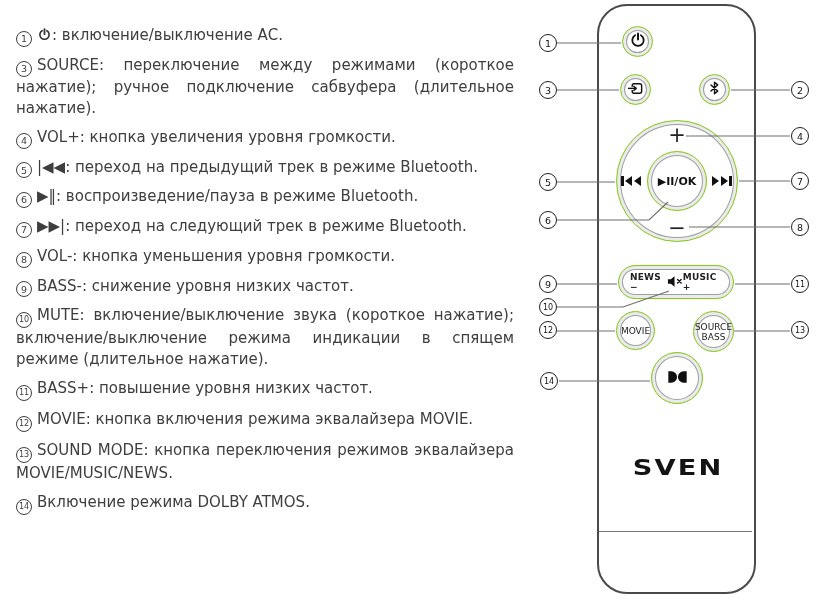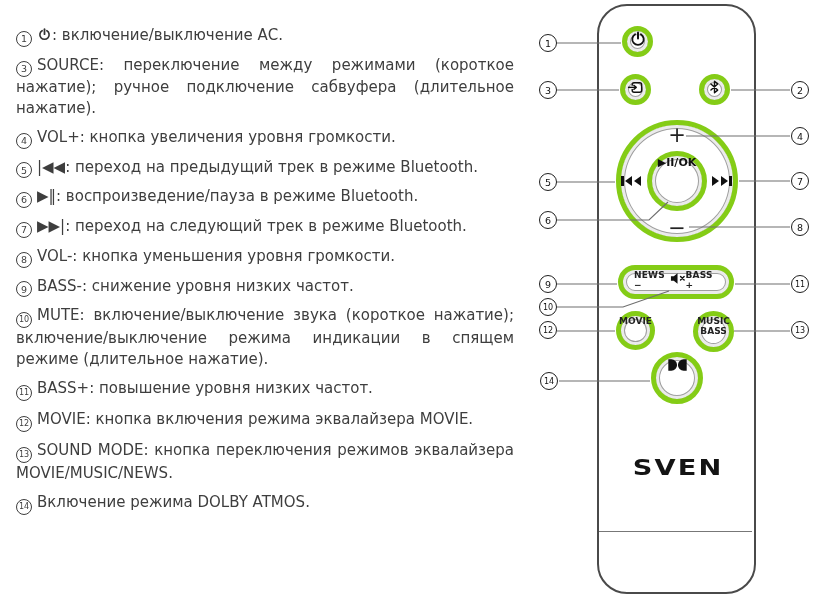--- a/index.html
+++ b/index.html
@@ -13,23 +13,23 @@
          width:14px; height:14px; border:1px solid #3e3e3e; border-radius:50%;
          font-size:9.5px; line-height:1; vertical-align:-2px; margin-right:5px;
          flex:none; }
   .inline-icon { display:inline-block; vertical-align:-1px; margin:0 1px; }
 
   
   .remote-body { position:absolute; left:597px; top:4px; width:155px; height:586px;
                  border:2px solid #4a4a4a; border-radius:30px; background:#fff; }
   .divider { position:absolute; left:599px; top:531px; width:153px; height:1px; background:#777; }
 
-  .rbtn { position:absolute; background:#fff; border:5px solid #84cc16; border-radius:50%;
+  .rbtn { position:absolute; background:#fff; border:1px solid #84cc16; border-radius:50%;
           box-shadow: inset 0 0 0 3px #ebebeb, inset 0 0 0 4px #9f9f9f;
-          display:flex; align-items:flex-start; justify-content:center; box-sizing:border-box; }
+          display:flex; align-items:center; justify-content:center; box-sizing:border-box; }
   .pill { border-radius:17px !important; }
 
   #btn-power  { left:622px; top:26px;  width:31px; height:31px; }
   #btn-source { left:620px; top:74px;  width:31px; height:31px; }
   #btn-bt     { left:699px; top:74px;  width:31px; height:31px; }
   #navpad     { left:616px; top:120px; width:122px; height:122px; }
   #nav-center { left:647px; top:151px; width:60px;  height:60px; }
   #bass-pill  { left:618px; top:265px; width:116px; height:34px;
                 justify-content:space-between; padding:0 11px; }
   #btn-movie  { left:616px; top:311px; width:39px; height:39px; }
@@ -43,21 +43,21 @@
 
   .trackbtn { position:absolute; display:flex; align-items:center; gap:1.5px; height:12px; }
   #nav-prev { left:621px; top:175px; }
   #nav-next { left:712px; top:175px; }
   .tri-l { width:0; height:0; border-top:5px solid transparent; border-bottom:5px solid transparent; border-right:7px solid #111; }
   .tri-r { width:0; height:0; border-top:5px solid transparent; border-bottom:5px solid transparent; border-left:7px solid #111; }
   .pbar  { width:2.5px; height:10px; background:#111; }
 
   #nav-ok { font-size:11px; font-weight:bold; color:#111; letter-spacing:0; }
   .pill-label { font-size:9px; font-weight:bold; color:#222; letter-spacing:0.2px; }
-  .btn-label  { font-size:9px; font-weight:bold; color:#222; text-align:center; line-height:10px; }
+  .btn-label  { font-size:9px; font-weight:normal; color:#222; text-align:center; line-height:10px; }
 
   .brand { position:absolute; left:629px; top:456px; width:98px; text-align:center;
            font-size:26px; font-weight:bold; letter-spacing:2px; color:#141414;
            transform:scale(1.05,0.8); transform-origin:center top; }
 
   
   .callout { position:absolute; width:16px; height:16px; border:1.5px solid #1f1f1f;
              border-radius:50%; background:#fff; display:flex; align-items:center;
              justify-content:center; font-size:9.5px; color:#111; z-index:5; }
   #lines { position:absolute; left:0; top:0; z-index:4; pointer-events:none; }
@@ -154,29 +154,29 @@
   </div>
 
   <div class="rbtn pill" id="bass-pill">
     <span class="pill-label">NEWS −</span>
     <span class="icon">
       <svg width="16" height="13" viewBox="0 0 17 13">
         <path d="M1 4.2 H4 L8 0.8 V12.2 L4 8.8 H1 z" fill="#111"></path>
         <path d="M11.2 4.4 L15 8.2 M15 4.4 L11.2 8.2" stroke="#111" stroke-width="1.5" stroke-linecap="round"></path>
       </svg>
     </span>
-    <span class="pill-label">BASS +</span>
+    <span class="pill-label">MUSIC +</span>
   </div>
 
   <div class="rbtn" id="btn-movie">
     <span class="btn-label">MOVIE</span>
   </div>
   <div class="rbtn" id="btn-sound">
     <span class="btn-label">
-      <span>MUSIC</span><br>
+      <span>SOURCE</span><br>
       <span>BASS</span>
     </span>
   </div>
 
   <div class="rbtn" id="btn-dolby">
     <span class="icon">
       <svg width="21" height="14" viewBox="0 0 24 15">
         <path d="M1.5 1 H5 A6.5 6.5 0 0 1 5 14 H1.5 z" fill="#111"></path>
         <path d="M22.5 1 H19 A6.5 6.5 0 0 0 19 14 H22.5 z" fill="#111"></path>
       </svg>

